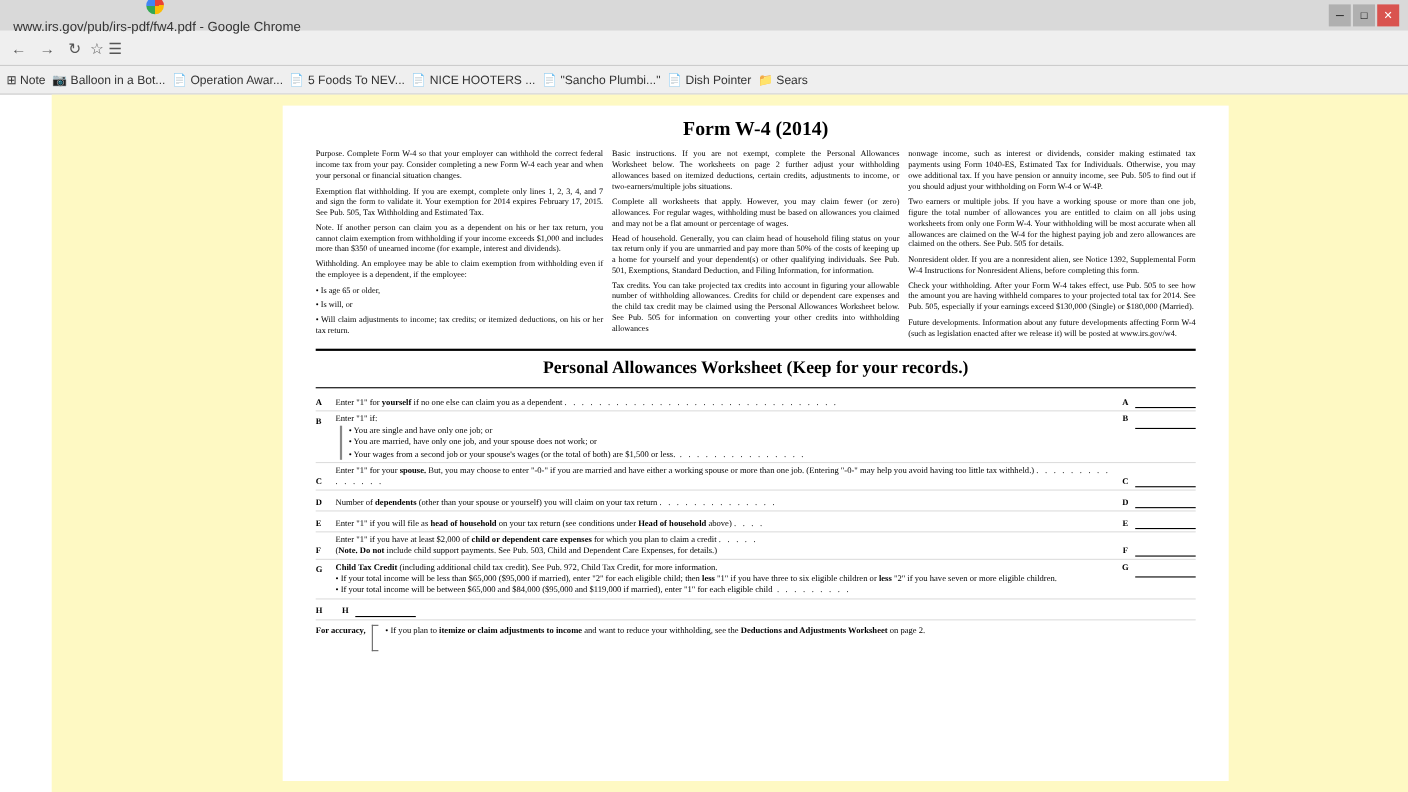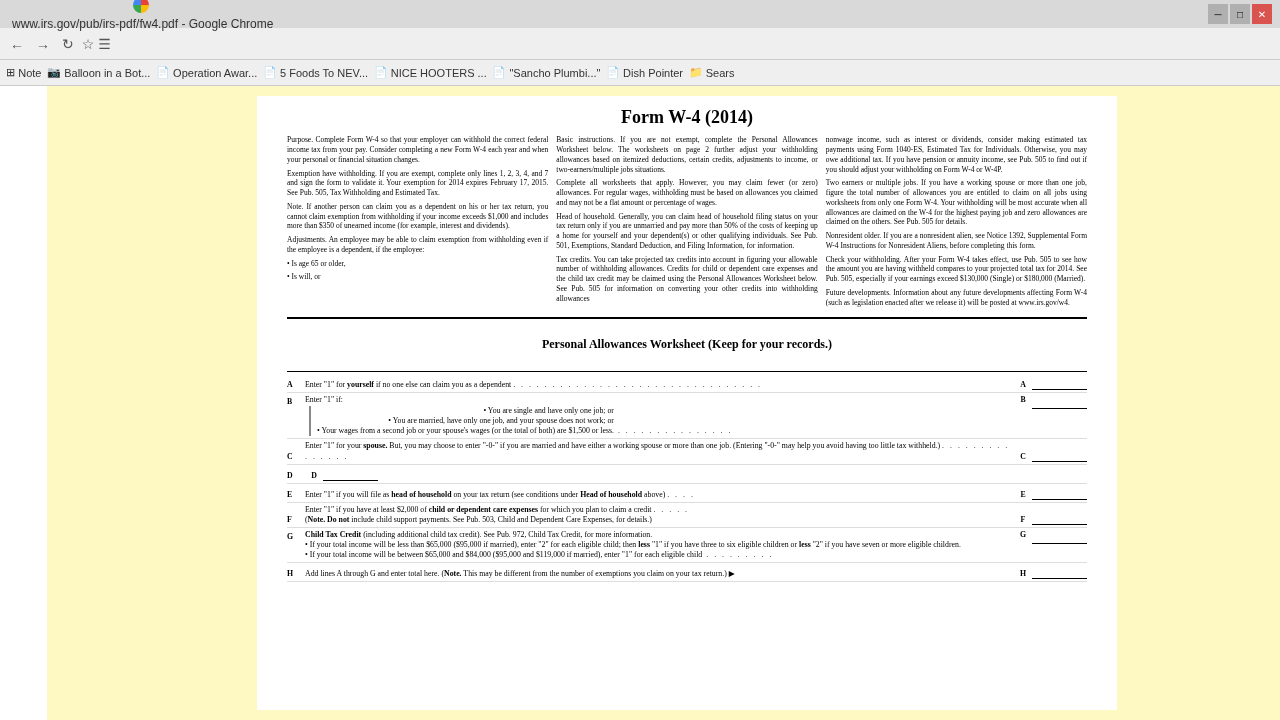--- a/index.html
+++ b/index.html
@@ -101,62 +101,63 @@
 
 <div class="pdf-container">
   <div class="pdf-page">
 
     <div class="form-title">Form W-4 (2014)</div>
 
     <div class="three-col">
 
       <div class="col-text" style="font-size:7.5px;">
         <p><strong>Purpose.</strong> <span>Complete Form W-4 so that your employer can withhold the correct federal income tax from your pay. Consider completing a new Form W-4 each year and when your personal or financial situation changes.</span></p>
-        <p><strong>Exemption have withholding.</strong> <span>If you are exempt, complete <strong>only</strong> lines 1, 2, 3, 4, and 7 and sign the form to validate it. Your exemption for 2014 expires February 17, 2015. See Pub. 505, Tax Withholding and Estimated Tax.</span></p>
+        <p><strong>Exemption flat withholding.</strong> <span>If you are exempt, complete <strong>only</strong> lines 1, 2, 3, 4, and 7 and sign the form to validate it. Your exemption for 2014 expires February 17, 2015. See Pub. 505, Tax Withholding and Estimated Tax.</span></p>
         <p><strong>Note.</strong> <span>If another person can claim you as a dependent on his or her tax return, you cannot claim exemption from withholding if your income exceeds $1,000 and includes more than $350 of unearned income (for example, interest and dividends).</span></p>
-        <p><strong>Adjustments.</strong> <span>An employee may be able to claim exemption from withholding even if the employee is a dependent, if the employee:</span></p>
+        <p><strong>Withholding.</strong> <span>An employee may be able to claim exemption from withholding even if the employee is a dependent, if the employee:</span></p>
         <p>• Is age 65 or older,</p>
         <p>• Is will, or</p>
+        <p>• Will claim adjustments to income; tax credits; or itemized deductions, on his or her tax return.</p>
       </div>
 
       <div class="col-text" style="font-size:7.5px;">
         <p><strong>Basic instructions.</strong> <span>If you are not exempt, complete the <strong>Personal Allowances Worksheet</strong> below. The worksheets on page 2 further adjust your withholding allowances based on itemized deductions, certain credits, adjustments to income, or two-earners/multiple jobs situations.</span></p>
         <p>Complete all worksheets that apply. However, you may claim fewer (or zero) allowances. For regular wages, withholding must be based on allowances you claimed and may not be a flat amount or percentage of wages.</p>
         <p><strong>Head of household.</strong> <span>Generally, you can claim head of household filing status on your tax return only if you are unmarried and pay more than 50% of the costs of keeping up a home for yourself and your dependent(s) or other qualifying individuals. See Pub. 501, Exemptions, Standard Deduction, and Filing Information, for information.</span></p>
         <p><strong>Tax credits.</strong> <span>You can take projected tax credits into account in figuring your allowable number of withholding allowances. Credits for child or dependent care expenses and the child tax credit may be claimed using the <strong>Personal Allowances Worksheet</strong> below. See Pub. 505 for information on converting your other credits into withholding allowances</span></p>
       </div>
 
       <div class="col-text" style="font-size:7.5px;">
         <p>nonwage income, such as interest or dividends, consider making estimated tax payments using Form 1040-ES, Estimated Tax for Individuals. Otherwise, you may owe additional tax. If you have pension or annuity income, see Pub. 505 to find out if you should adjust your withholding on Form W-4 or W-4P.</p>
         <p><strong>Two earners or multiple jobs.</strong> <span>If you have a working spouse or more than one job, figure the total number of allowances you are entitled to claim on all jobs using worksheets from only one Form W-4. Your withholding will be most accurate when all allowances are claimed on the W-4 for the highest paying job and zero allowances are claimed on the others. See Pub. 505 for details.</span></p>
         <p><strong>Nonresident older.</strong> <span>If you are a nonresident alien, see Notice 1392, Supplemental Form W-4 Instructions for Nonresident Aliens, before completing this form.</span></p>
         <p><strong>Check your withholding.</strong> <span>After your Form W-4 takes effect, use Pub. 505 to see how the amount you are having withheld compares to your projected total tax for 2014. See Pub. 505, especially if your earnings exceed $130,000 (Single) or $180,000 (Married).</span></p>
         <p><strong>Future developments.</strong> <span>Information about any future developments affecting Form W-4 (such as legislation enacted after we release it) will be posted at www.irs.gov/w4.</span></p>
       </div>
     </div>
 
-    <div style="text-align:center; font-size:12px; font-weight:bold; border-top:2px solid black; border-bottom:1px solid black; padding:18px 0; margin-bottom:2px;">
+    <div style="text-align:center; font-size:16px; font-weight:bold; border-top:2px solid black; border-bottom:1px solid black; padding:6px 0; margin-bottom:2px;">
       <span style="font-weight:bold;">Personal Allowances Worksheet</span>
       <span>(Keep for your records.)</span>
     </div>
 
     <div style="font-size:7.8px; font-family: 'Times New Roman', serif;">
 
       <div style="display:flex; align-items:flex-end; border-bottom:1px solid #ddd; padding:2px 0;">
         <div style="font-weight:bold; width:18px; flex-shrink:0;">A</div>
         <div style="flex:1;">Enter "1" for <strong>yourself</strong> if no one else can claim you as a dependent <span class="dots">. . . . . . . . . . . . . . . . . . . . . . . . . . . . . . . .</span></div>
         <div style="font-weight:bold; width:18px; text-align:center; flex-shrink:0;">A</div>
         <div style="width:55px; border-bottom:1px solid #000; height:14px; flex-shrink:0;"></div>
       </div>
 
       <div style="display:flex; align-items:flex-start; border-bottom:1px solid #ddd; padding:2px 0;">
         <div style="font-weight:bold; width:18px; flex-shrink:0; padding-top:2px;">B</div>
         <div style="flex:1;">
           <div>Enter "1" if:</div>
-          <div style="display:flex; margin-top:1px;text-align:right;">
+          <div style="display:flex; margin-top:1px;">
             <div style="border-left:2px solid #888; padding-left:6px; margin-left:4px;">
               <div>• You are single and have only one job; or</div>
               <div>• You are married, have only one job, and your spouse does not work; or</div>
               <div>• Your wages from a second job or your spouse's wages (or the total of both) are $1,500 or less.</div>
             </div>
             <div style="flex:1; display:flex; align-items:flex-end; padding-left:4px;">
               <span class="dots">. . . . . . . . . . . . . . .</span>
             </div>
           </div>
         </div>
@@ -166,20 +167,21 @@
 
       <div style="display:flex; align-items:flex-end; border-bottom:1px solid #ddd; padding:2px 0;">
         <div style="font-weight:bold; width:18px; flex-shrink:0;">C</div>
         <div style="flex:1;">Enter "1" for your <strong>spouse.</strong> But, you may choose to enter "-0-" if you are married and have either a working spouse or more than one job. (Entering "-0-" may help you avoid having too little tax withheld.) <span class="dots">. . . . . . . . . . . . . . .</span></div>
         <div style="font-weight:bold; width:18px; text-align:center; flex-shrink:0;">C</div>
         <div style="width:55px; border-bottom:1px solid #000; height:14px; flex-shrink:0;"></div>
       </div>
 
       <div style="display:flex; align-items:flex-end; border-bottom:1px solid #ddd; padding:2px 0;">
         <div style="font-weight:bold; width:18px; flex-shrink:0;">D</div>
+        <div style="flex:1;">Number of <strong>dependents</strong> (other than your spouse or yourself) you will claim on your tax return <span class="dots">. . . . . . . . . . . . . .</span></div>
         <div style="font-weight:bold; width:18px; text-align:center; flex-shrink:0;">D</div>
         <div style="width:55px; border-bottom:1px solid #000; height:14px; flex-shrink:0;"></div>
       </div>
 
       <div style="display:flex; align-items:flex-end; border-bottom:1px solid #ddd; padding:2px 0;">
         <div style="font-weight:bold; width:18px; flex-shrink:0;">E</div>
         <div style="flex:1;">Enter "1" if you will file as <strong>head of household</strong> on your tax return (see conditions under <strong>Head of household</strong> above) <span class="dots">. . . .</span></div>
         <div style="font-weight:bold; width:18px; text-align:center; flex-shrink:0;">E</div>
         <div style="width:55px; border-bottom:1px solid #000; height:14px; flex-shrink:0;"></div>
       </div>
@@ -200,21 +202,27 @@
             <span>• If your total income will be between $65,000 and $84,000 ($95,000 and $119,000 if married), enter "1" for each eligible child</span>
             <span class="dots" style="padding:0 4px;">. . . . . . . . .</span>
           </div>
         </div>
         <div style="font-weight:bold; width:18px; text-align:center; flex-shrink:0;">G</div>
         <div style="width:55px; border-bottom:1px solid #000; height:14px; flex-shrink:0;"></div>
       </div>
 
       <div style="display:flex; align-items:flex-end; border-bottom:1px solid #ddd; padding:2px 0;">
         <div style="font-weight:bold; width:18px; flex-shrink:0;">H</div>
-        <div style="flex:1;">Add lines A through G and enter total here. (<strong>Note.</strong> This may be different from the number of exemptions you claim on your tax return.) ▶</div>
         <div style="font-weight:bold; width:18px; text-align:center; flex-shrink:0;">H</div>
         <div style="width:55px; border-bottom:1px solid #000; height:14px; flex-shrink:0;"></div>
       </div>
 
+      <div style="display:flex; align-items:flex-start; margin-top:4px; gap:6px;">
+        <div style="font-weight:bold; white-space:nowrap;">For accuracy,</div>
+        <div style="border: 1px solid #666; border-right:none; width:6px; flex-shrink:0; min-height:24px;"></div>
+        <div>
+          <div>• If you plan to <strong>itemize or claim adjustments to income</strong> and want to reduce your withholding, see the <strong>Deductions and Adjustments Worksheet</strong> on page 2.</div>
+        </div>
+      </div>
 
     </div>
   </div>
 </div>
 
 </body></html>

